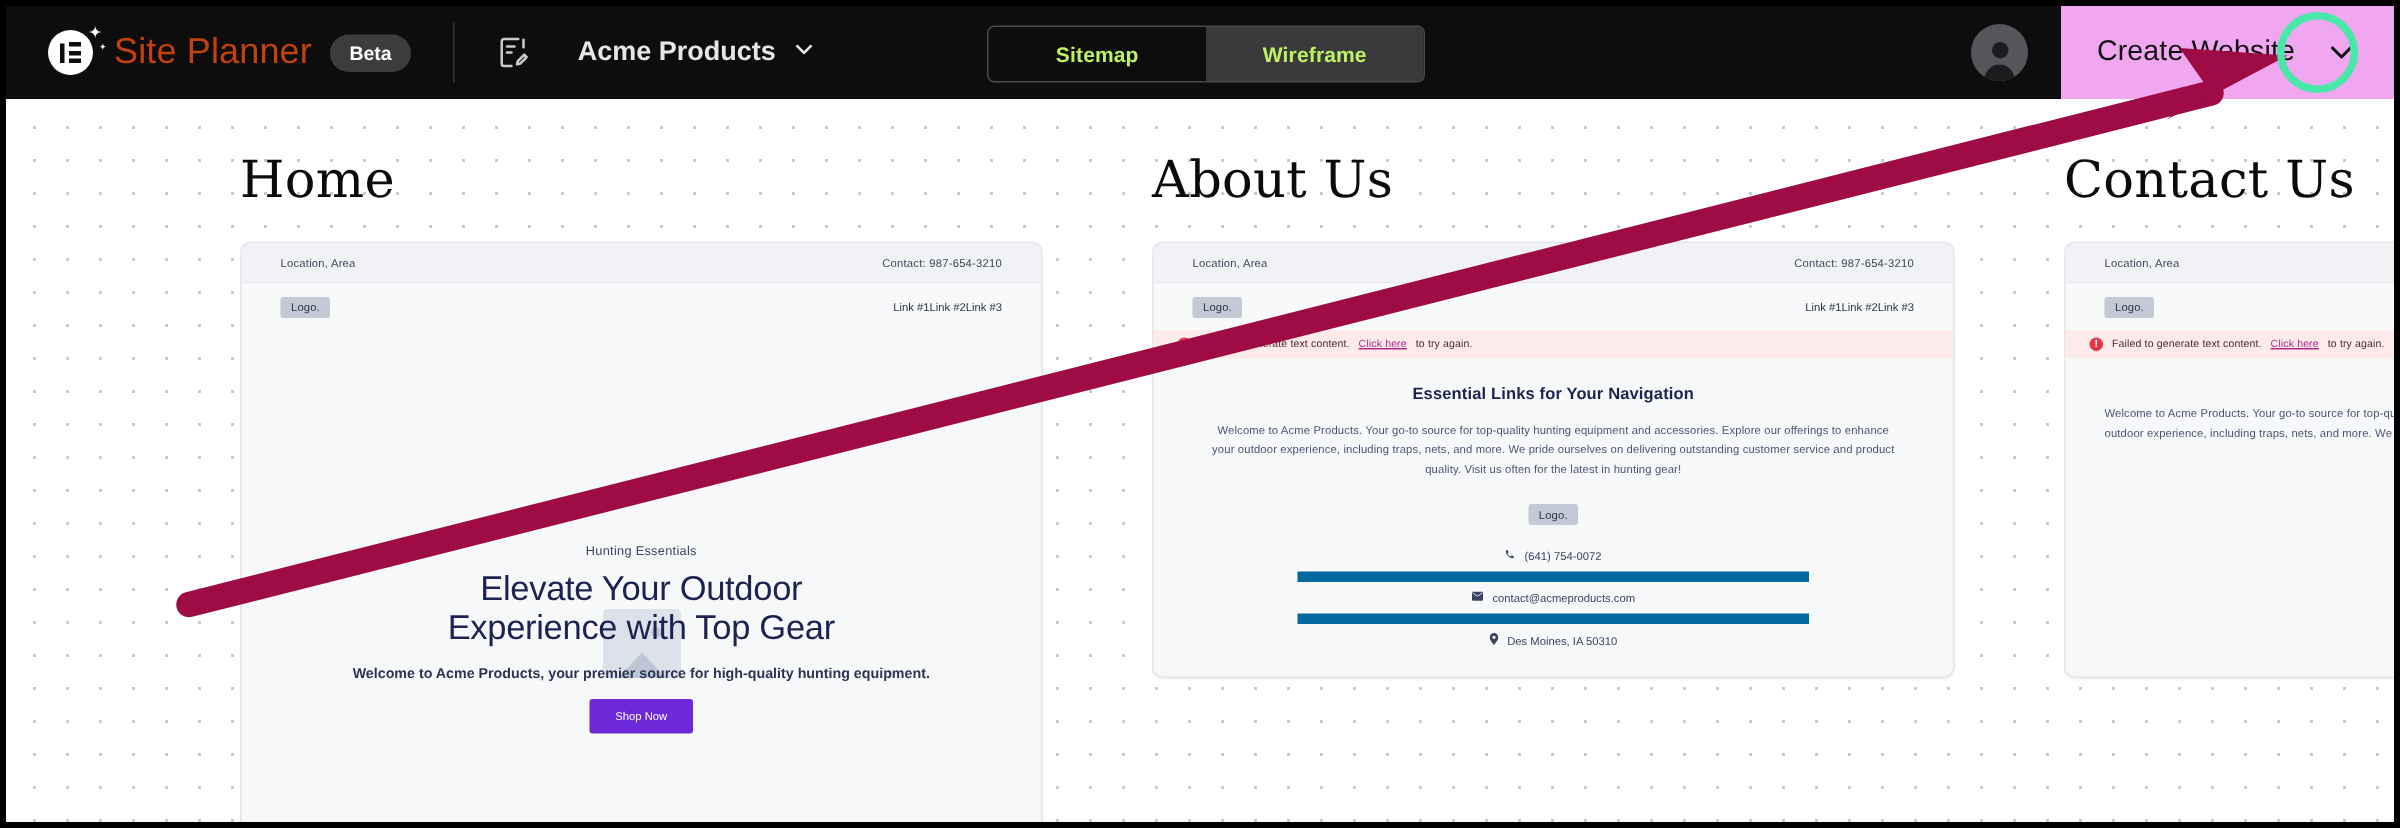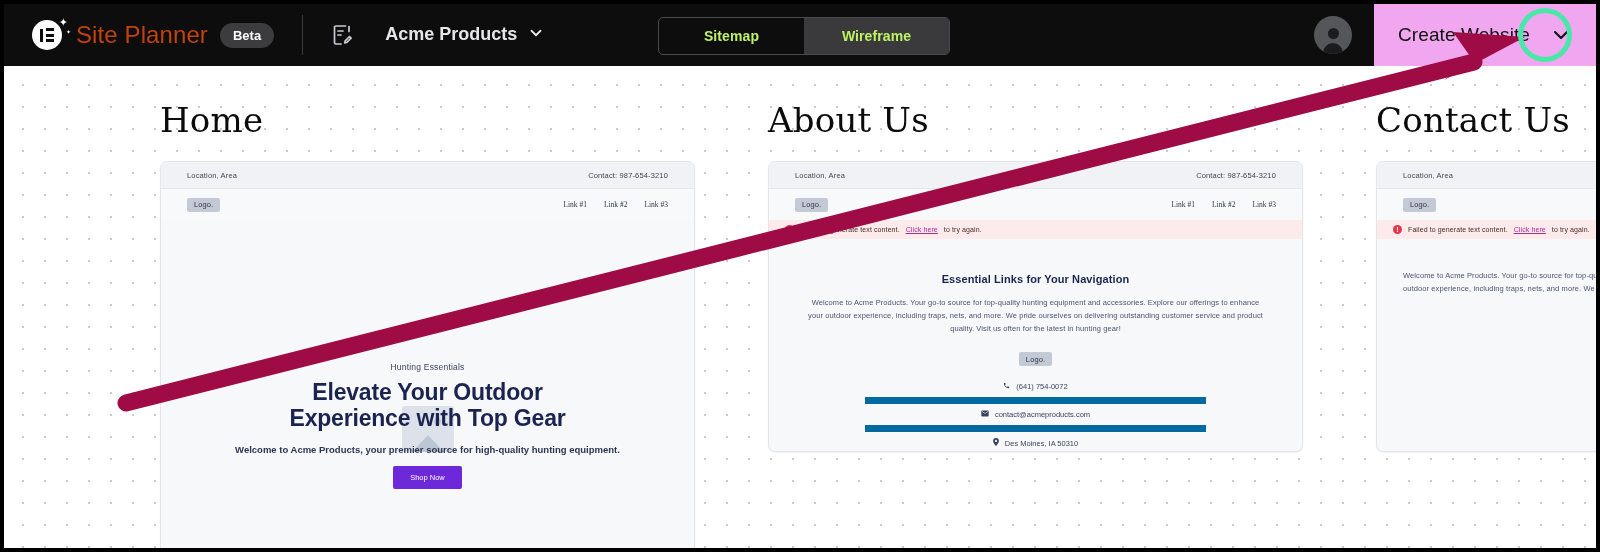--- a/index.html
+++ b/index.html
@@ -142,21 +142,21 @@
   .wf-nav {
     height: 31px; background: #f8f9fb;
     display: flex; align-items: center; justify-content: space-between;
     padding: 0 26px;
   }
   .wf-logo {
     background: #c3cad6; color: #2e3648;
     font-size: 7.5px; padding: 2.5px 7px; border-radius: 2px;
     letter-spacing: .1px;
   }
-  .wf-links { display: flex; gap: 17px; font-size: 7.5px; color: #2e3648; font-family: Liberation Serif, serif; }
+  .wf-links { display: flex; font-size: 7.5px; color: #2e3648; }
 
   .wf-error {
     background: #fdeaea;
     display: flex; align-items: center; gap: 6px;
     padding: 5px 16px;
     font-size: 7px; color: #4a2a2a; letter-spacing: .1px;
   }
   .err-dot {
     width: 9px; height: 9px; border-radius: 50%;
     background: #e8344a; color: #fff; font-size: 7px; font-weight: 700;
@@ -177,36 +177,36 @@
     transform: translateX(-50%);
     width: 52px; height: 46px;
     background: #dde2ea; border-radius: 3px;
     display: flex; align-items: flex-end; justify-content: center;
     overflow: hidden;
   }
   .hero-img-ph .mtn { width: 0; height: 0; border-left: 16px solid transparent; border-right: 16px solid transparent; border-bottom: 17px solid #bcc6d4; }
   .hero-img-ph .sun { position: absolute; top: 12px; right: 13px; width: 7px; height: 7px; border-radius: 50%; background: #bcc6d4; }
   .eyebrow { font-size: 8.5px; color: #3b4560; letter-spacing: .2px; position: relative; z-index: 2; }
   .hero-h1 {
-    font-size: 23px; font-weight: 700; color: #1b2450;
+    font-size: 23px; font-weight: 400; color: #1b2450;
     line-height: 1.12; text-align: center; margin-top: 8px;
     letter-spacing: -.2px; position: relative; z-index: 2;
   }
   .hero-sub {
     font-size: 9.5px; font-weight: 600; color: #2b3553;
     margin-top: 12px; text-align: center; position: relative; z-index: 2;
   }
   .shop-btn {
     margin-top: 11px; background: #6d28d9; color: #fff;
     font-size: 7.5px; padding: 7px 17px; border-radius: 2px;
     position: relative; z-index: 2;
   }
 
   
-  .ab-body { padding: 34px 30px 0; }
+  .ab-body { padding: 18px 30px 0; }
   .ab-h2 {
     text-align: center; font-size: 11px; font-weight: 700;
     color: #1b2450; letter-spacing: .1px;
   }
   .ab-p {
     margin-top: 11px; text-align: center; font-size: 7.5px;
     line-height: 1.75; color: #4a5472; letter-spacing: .1px;
     padding: 0 8px;
   }
   .ab-logo-wrap { display: flex; justify-content: center; margin-top: 17px; }

